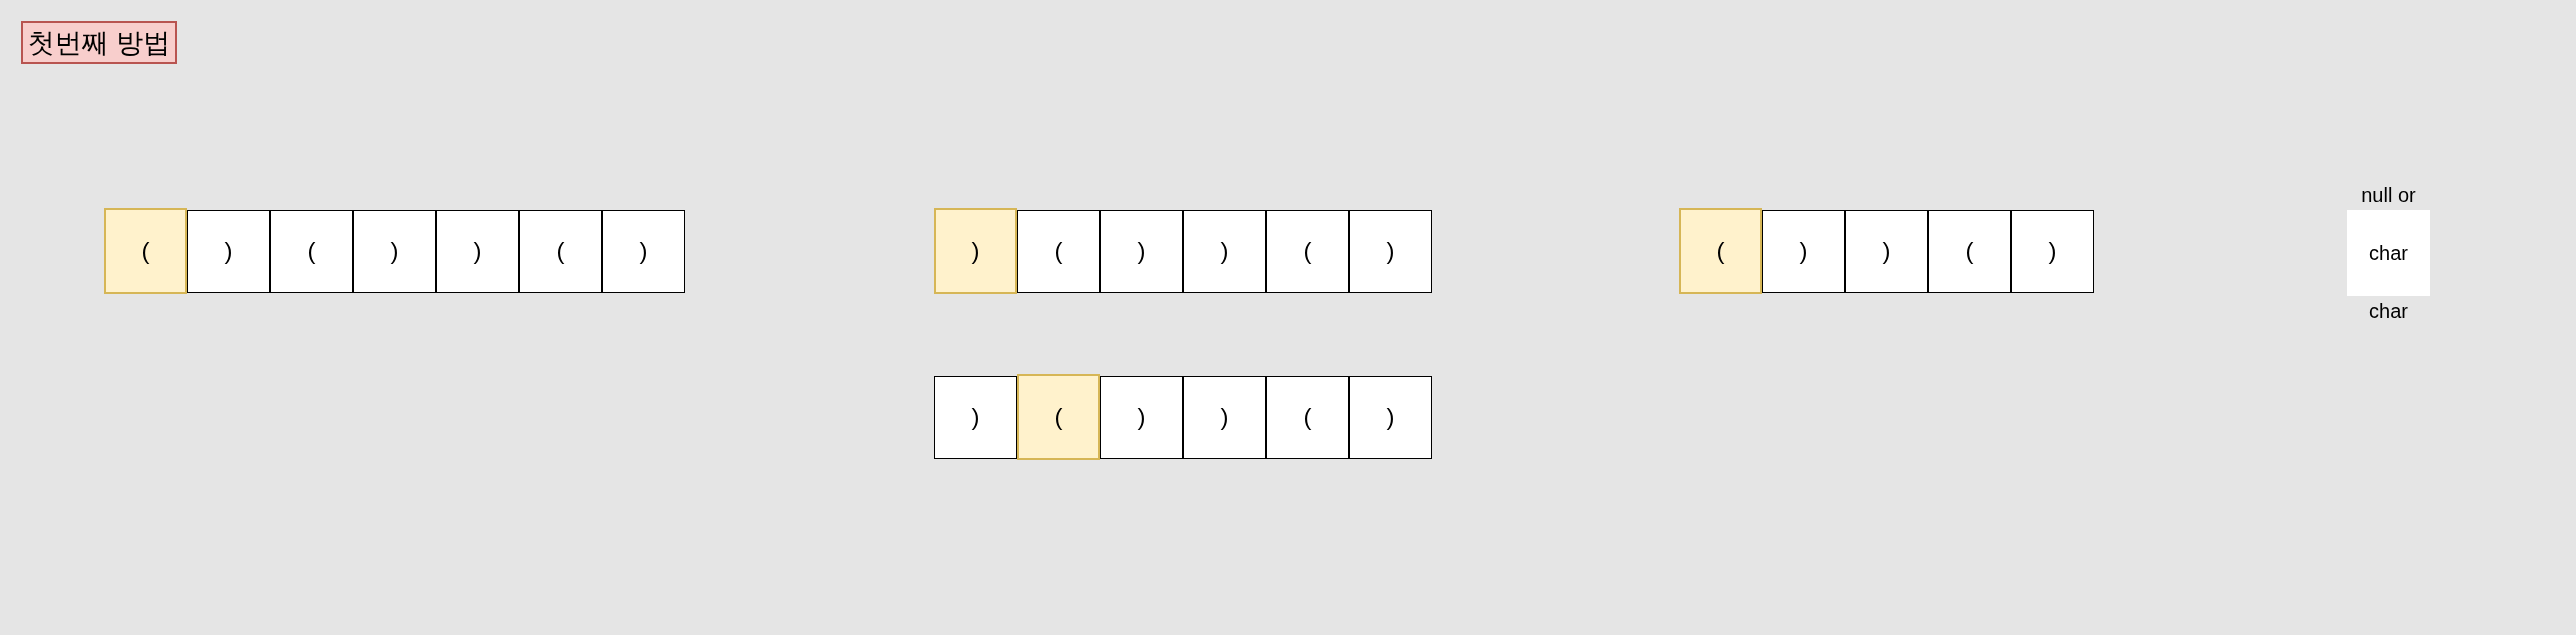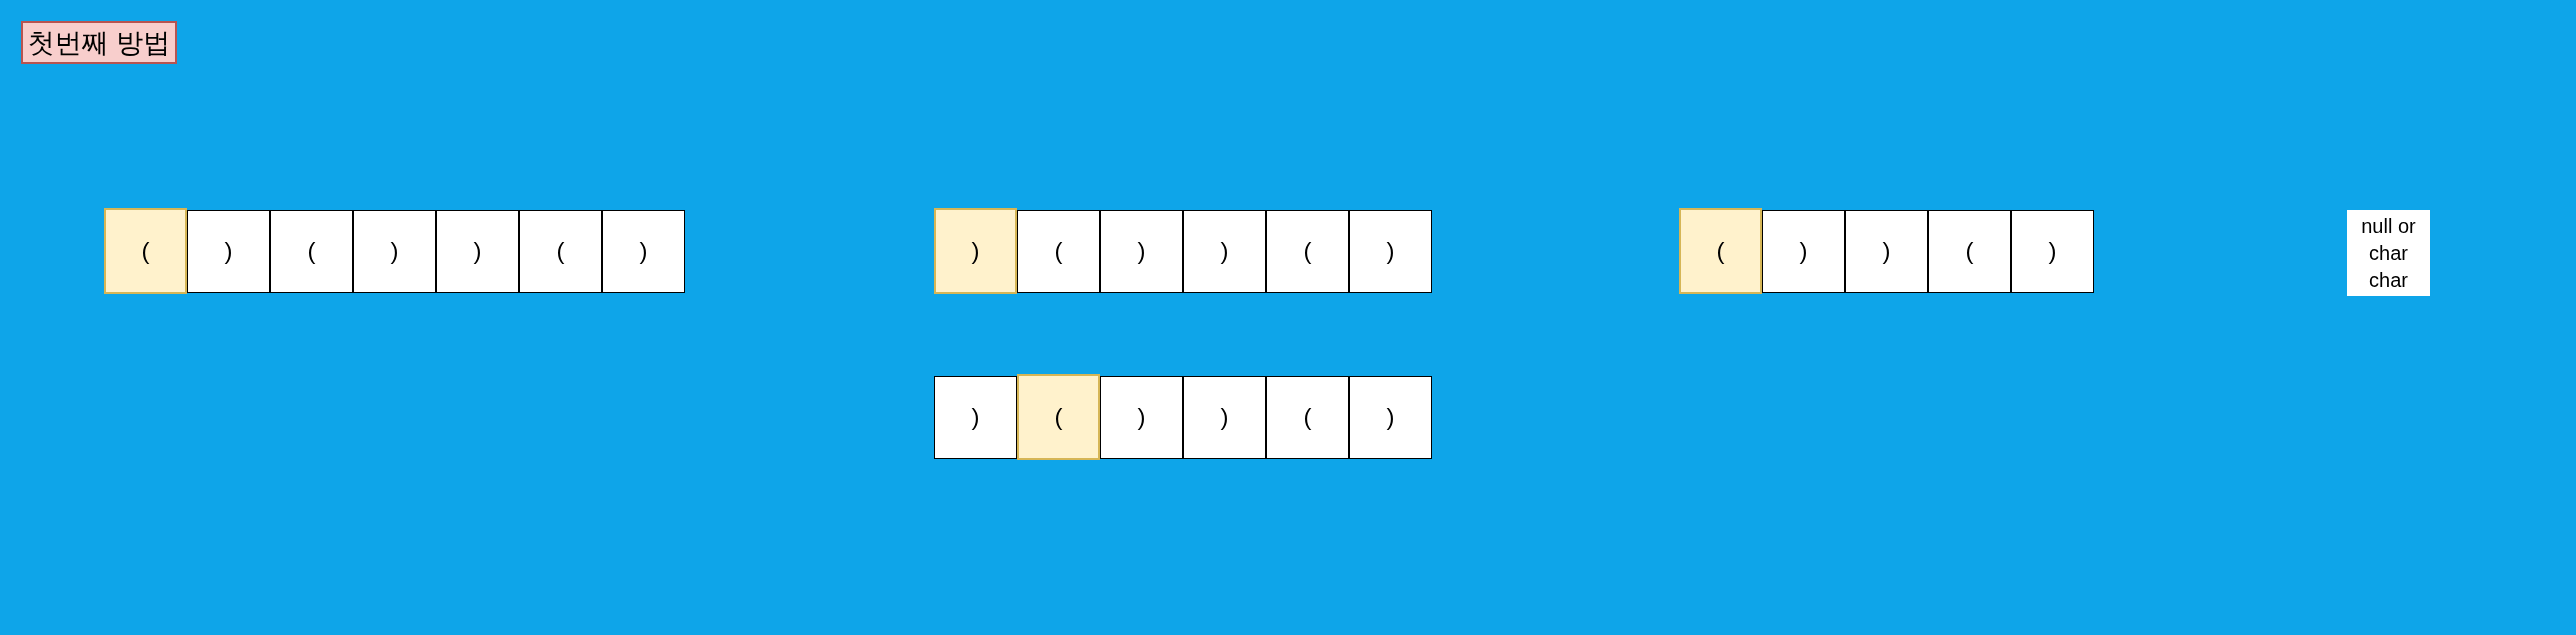--- a/index.html
+++ b/index.html
@@ -4,21 +4,21 @@
 <style>
   html, body {
     margin: 0;
     padding: 0;
     background: #000000;
   }
   .canvas {
     position: relative;
     width: 2576px;
     height: 635px;
-    background: #0ea5e9;
+    background: #e5e5e5;
     font-family: "Liberation Sans", "DejaVu Sans", sans-serif;
     overflow: hidden;
   }
   .method-label {
     position: absolute;
     left: 21px;
     top: 21px;
     width: 156px;
     height: 43px;
     box-sizing: border-box;
@@ -69,20 +69,21 @@
     box-sizing: border-box;
     background: #ffffff;
     color: #000000;
     font-size: 20px;
     line-height: 27px;
     display: flex;
     flex-direction: column;
     align-items: center;
     justify-content: center;
     text-align: center;
+    gap: 31px;
   }
 </style>
 </head>
 <body>
 
 <div class="canvas">
 
   <div class="method-label">첫번째 방법</div>
 
   <div class="paren-array a1">

